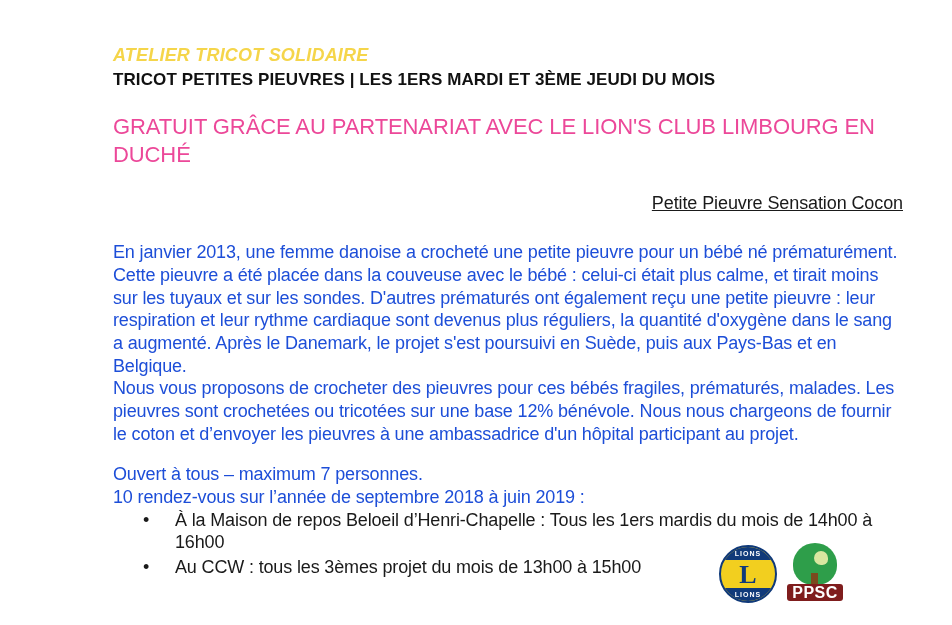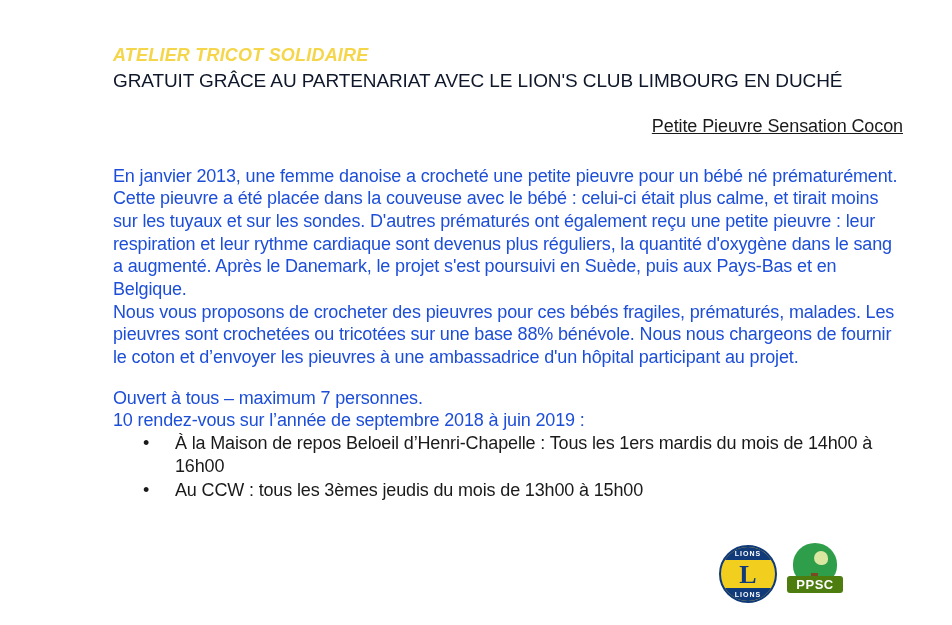--- a/index.html
+++ b/index.html
@@ -38,22 +38,22 @@
   }
   .subtitle-bold {
     font-size: 17px;
     font-weight: bold;
     color: #111111;
     letter-spacing: 0.1px;
     line-height: 1.3;
     margin: 0 0 22px 0;
   }
   .line-partner {
-    font-size: 19px;
-    color: #0f172a;
+    font-size: 22px;
+    color: #ec4899;
     line-height: 1.3;
     margin: 0 0 22px 0;
     letter-spacing: -0.1px;
   }
   .line-seance {
     font-size: 18px;
     color: #1a1a1a;
     line-height: 1.3;
     margin: 0 0 26px 0;
     letter-spacing: -0.1px;
@@ -167,27 +167,27 @@
     position: absolute;
     left: 24px;
     top: 30px;
     width: 7px;
     height: 16px;
     background: #7a4a1e;
   }
   .ppsc-logo .band {
     position: absolute;
     left: 0;
-    bottom: 12px;
+    bottom: 4px;
     width: 56px;
     height: 17px;
-    background: #4d7c0f;
+    background: #7f1d1d;
     border-radius: 3px;
     color: #ffffff;
-    font-size: 13px;
+    font-size: 16px;
     font-weight: bold;
     text-align: center;
     line-height: 17px;
     letter-spacing: 0.5px;
   }
   .ppsc-logo .bird {
     position: absolute;
     left: 27px;
     top: 8px;
     width: 14px;
@@ -198,44 +198,45 @@
 </style>
 </head>
 <body>
 
 <div class="page">
 
   <div class="content">
 
     <div class="title-yellow">ATELIER TRICOT SOLIDAIRE</div>
 
+    <div class="subtitle-bold">TRICOT PETITES PIEUVRES  |  LES 1ERS MARDI ET 3ÈME JEUDI DU MOIS</div>
 
     <div class="line-partner">GRATUIT GRÂCE AU PARTENARIAT AVEC LE LION'S CLUB LIMBOURG EN DUCHÉ</div>
 
 
     <div class="section-heading">Petite Pieuvre Sensation Cocon</div>
 
     <p class="body-para tight">En janvier 2013, une femme danoise a crocheté une petite pieuvre pour un bébé né prématurément. Cette pieuvre a été placée dans la couveuse avec le bébé : celui-ci était plus calme, et tirait moins sur les tuyaux et sur les sondes. D'autres prématurés ont également reçu une petite pieuvre : leur respiration et leur rythme cardiaque sont devenus plus réguliers, la quantité d'oxygène dans le sang a augmenté. Après le Danemark, le projet s'est poursuivi en Suède, puis aux Pays-Bas et en Belgique.</p>
 
-    <p class="body-para tight">Nous vous proposons de crocheter des pieuvres pour ces bébés fragiles, prématurés, malades. Les pieuvres sont crochetées ou tricotées sur une base 88% bénévole. Nous nous chargeons de fournir le coton et d’envoyer les pieuvres à une ambassadrice d'un hôpital participant au projet.</p>
+    <p class="body-para tight">Nous vous proposons de crocheter des pieuvres pour ces bébés fragiles, prématurés, malades. Les pieuvres sont crochetées ou tricotées sur une base 12% bénévole. Nous nous chargeons de fournir le coton et d’envoyer les pieuvres à une ambassadrice d'un hôpital participant au projet.</p>
 
     <div class="gap-para"></div>
 
     <p class="body-para tight">Ouvert à tous – maximum 7 personnes.</p>
 
     <p class="body-para tight">10 rendez-vous sur l’année de septembre 2018 à juin 2019 :</p>
 
     <ul class="bullets">
       <li>
         <span class="dot">•</span>
         <span>À la Maison de repos Beloeil d’Henri-Chapelle : Tous les 1ers mardis du mois de 14h00 à 16h00</span>
       </li>
       <li>
         <span class="dot">•</span>
-        <span>Au CCW : tous les 3èmes jeudis du mois de 13h00 à 15h00</span>
+        <span>Au CCW : tous les 3èmes projet du mois de 13h00 à 15h00</span>
       </li>
     </ul>
 
   </div>
 
   <div class="logos">
     <div class="lions-logo">
       <div class="band-top">LIONS</div>
       <div class="center-letter">L</div>
       <div class="band-bottom">LIONS</div>

